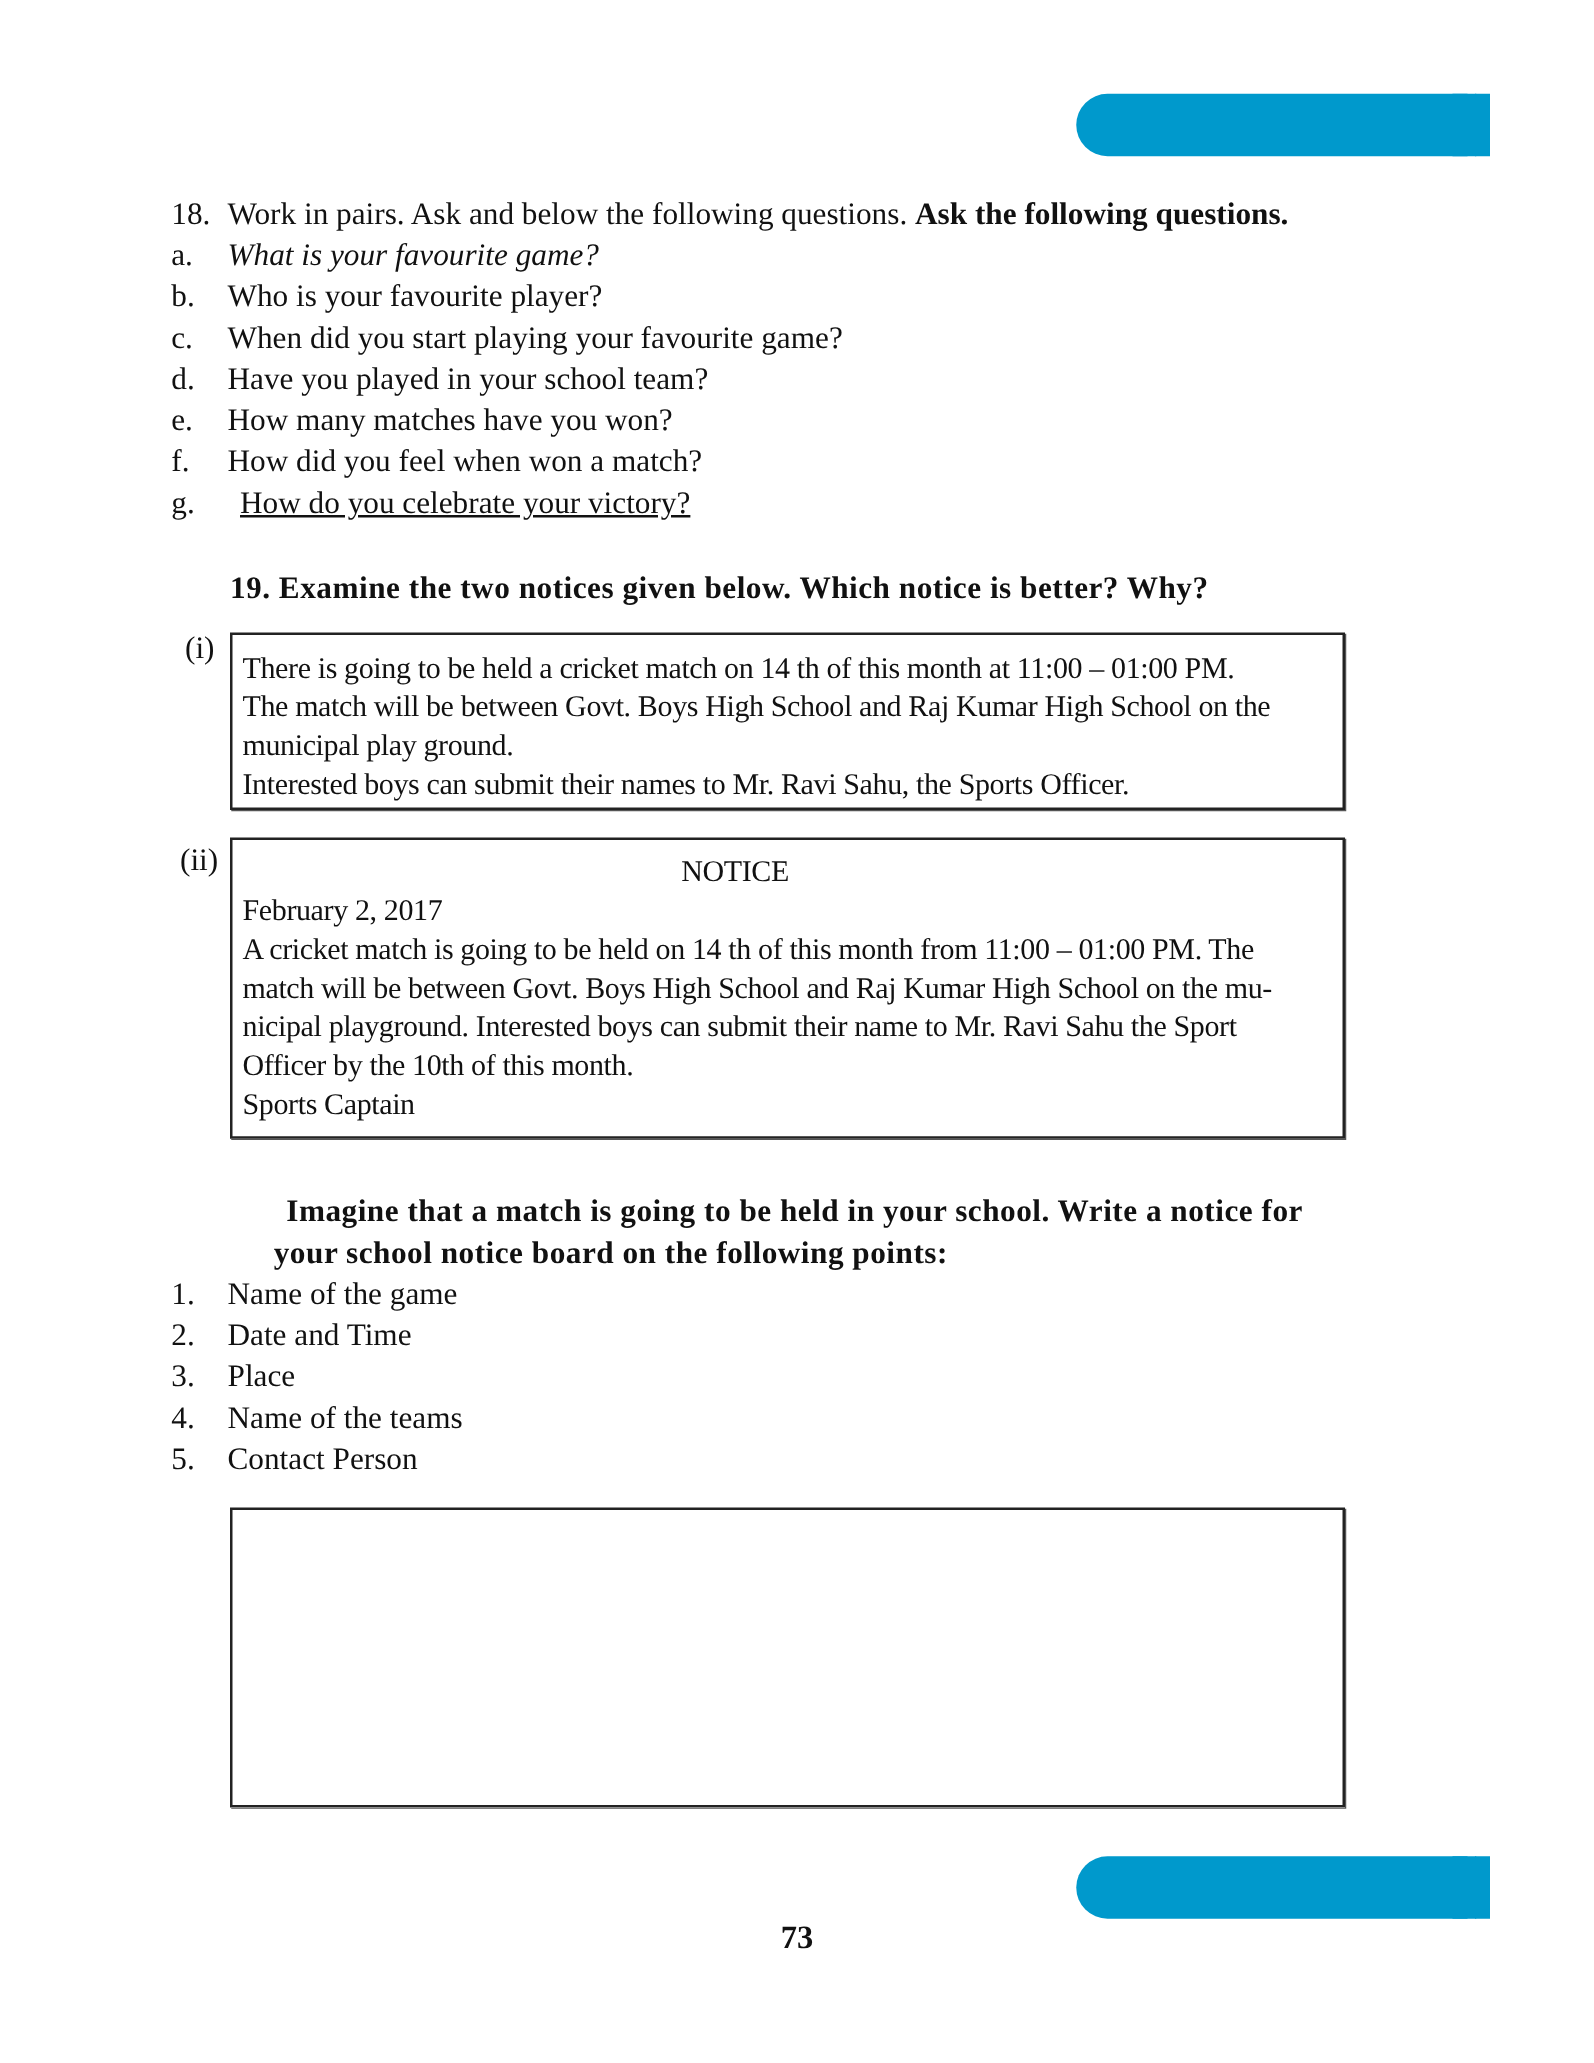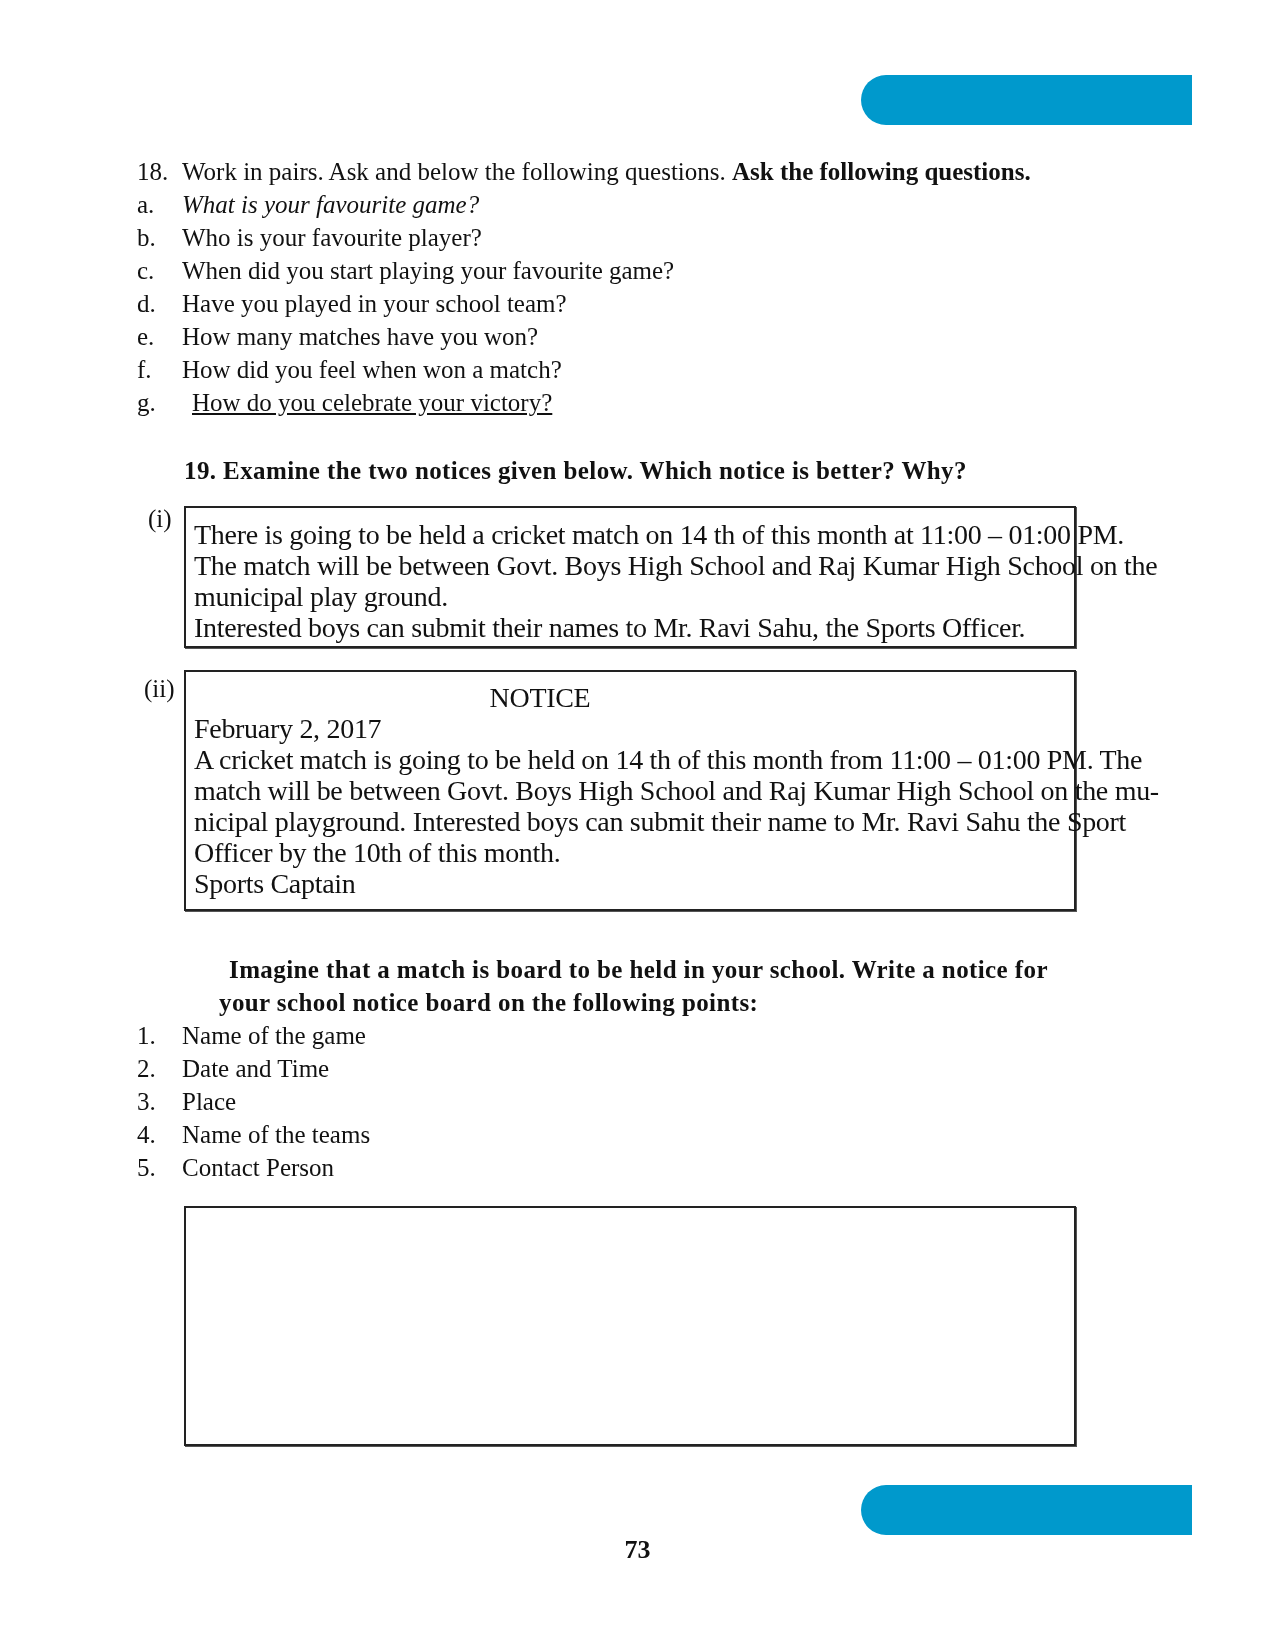--- a/index.html
+++ b/index.html
@@ -6,21 +6,21 @@
   body { width: 1275px; height: 1650px; position: relative; overflow: hidden;
          font-family: "Liberation Serif", serif; color: #111; }
   .band { position: absolute; left: 861px; width: 320px; height: 50px; background: #0099cc;
           border-radius: 25px 0 0 25px; }
   .bar { position: absolute; width: 12px; height: 50px; background: #0099cc; }
   .row { position: absolute; font-size: 25px; line-height: 32px; white-space: nowrap; }
   .num { position: absolute; left: 142px; }
   .txt { position: absolute; left: 190px; }
   .bold { font-weight: bold; margin-left: 47px; }
   .box { position: absolute; border: 2px solid #222; box-shadow: 1px 1px 0 #555; }
-  .box .line { position: absolute; left: 8px; font-size: 28px; line-height: 32px; white-space: nowrap; letter-spacing: -0.3px; }
+  .box .line { position: absolute; left: 8px; font-size: 24px; line-height: 32px; white-space: nowrap; letter-spacing: -0.3px; }
   .label { position: absolute; font-size: 25px; }
   .pageno { position: absolute; left: 0; width: 1275px; top: 1535px; text-align: center; font-weight: bold; font-size: 26px; }
 </style>
 </head>
 <body>
 
 <div class="band" style="top:75px;"></div>
 <div class="bar" style="top:75px;left:1162px;"></div>
 <div class="bar" style="top:75px;left:1180px;"></div>
 
@@ -63,30 +63,30 @@
 <span class="label" style="top:505px;left:148px;">(i)</span>
 <div class="box" style="top:506px;left:184px;width:888px;height:138px;">
   <div class="line" style="top:11px;">There is going to be held a cricket match on 14 th of this month at 11:00 – 01:00 PM.</div>
   <div class="line" style="top:42px;">The match will be between Govt. Boys High School and Raj Kumar High School on the</div>
   <div class="line" style="top:73px;">municipal play ground.</div>
   <div class="line" style="top:104px;">Interested boys can submit their names to Mr. Ravi Sahu, the Sports Officer.</div>
 </div>
 
 <span class="label" style="top:675px;left:144px;">(ii)</span>
 <div class="box" style="top:670px;left:184px;width:888px;height:237px;">
-  <div class="line" style="top:10px;left:0;width:708px;text-align:center;">NOTICE</div>
+  <div class="line" style="top:10px;left:0;width:708px;text-align:center;padding-left:48px;">NOTICE</div>
   <div class="line" style="top:41px;">February 2, 2017</div>
   <div class="line" style="top:72px;">A cricket match is going to be held on 14 th of this month from 11:00 – 01:00 PM.  The</div>
   <div class="line" style="top:134px;">nicipal playground. Interested boys can submit their name to Mr. Ravi Sahu the Sport</div>
   <div class="line" style="top:103px;">match will be between Govt. Boys High School and Raj Kumar High School on the mu-</div>
   <div class="line" style="top:165px;">Officer by the 10th of this month.</div>
   <div class="line" style="top:196px;">Sports Captain</div>
 </div>
 
-<div class="row bold" style="top:954px;left:182px;letter-spacing:0.4px;">Imagine that a match is board to be held in your school. Write a notice for</div>
+<div class="row bold" style="top:954px;left:182px;letter-spacing:0.4px;">Imagine that a match is going to be held in your school. Write a notice for</div>
 <div class="row bold" style="top:987px;left:172px;letter-spacing:0.4px;">your school notice board on the following points:</div>
 
 <div class="row" style="top:1020px;left:0;">
     <span class="num" style="left:137px;">1.</span>
     <span class="txt" style="left:182px;">Name of the game</span>
   </div>
 <div class="row" style="top:1053px;left:0;">
     <span class="num" style="left:137px;">2.</span>
     <span class="txt" style="left:182px;">Date and Time</span>
   </div>

